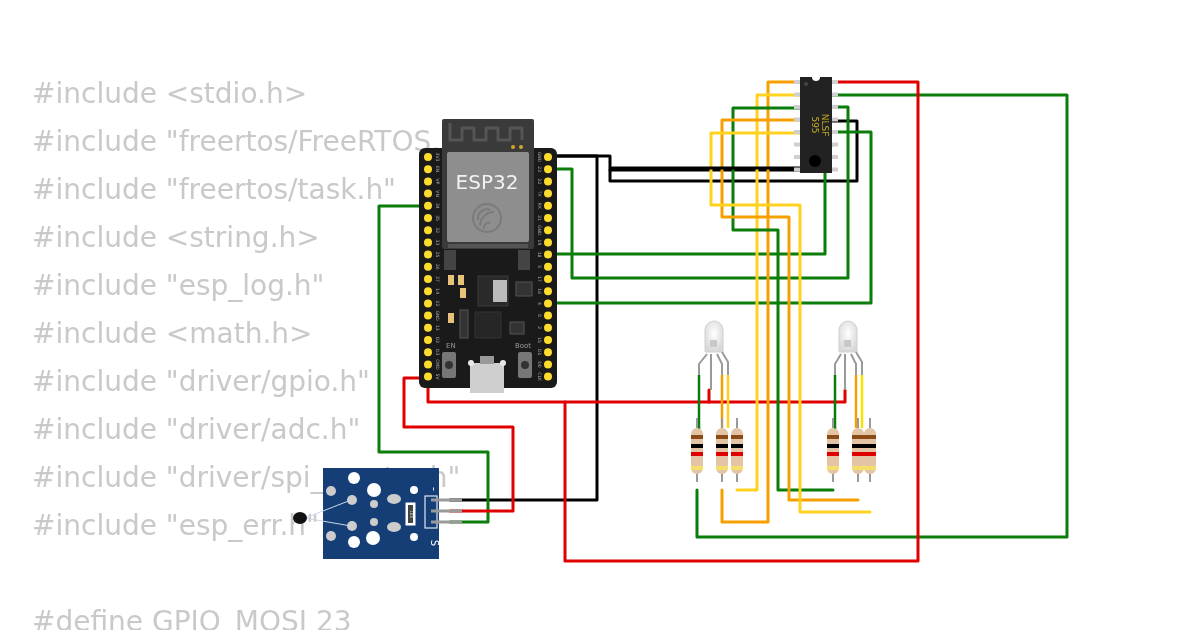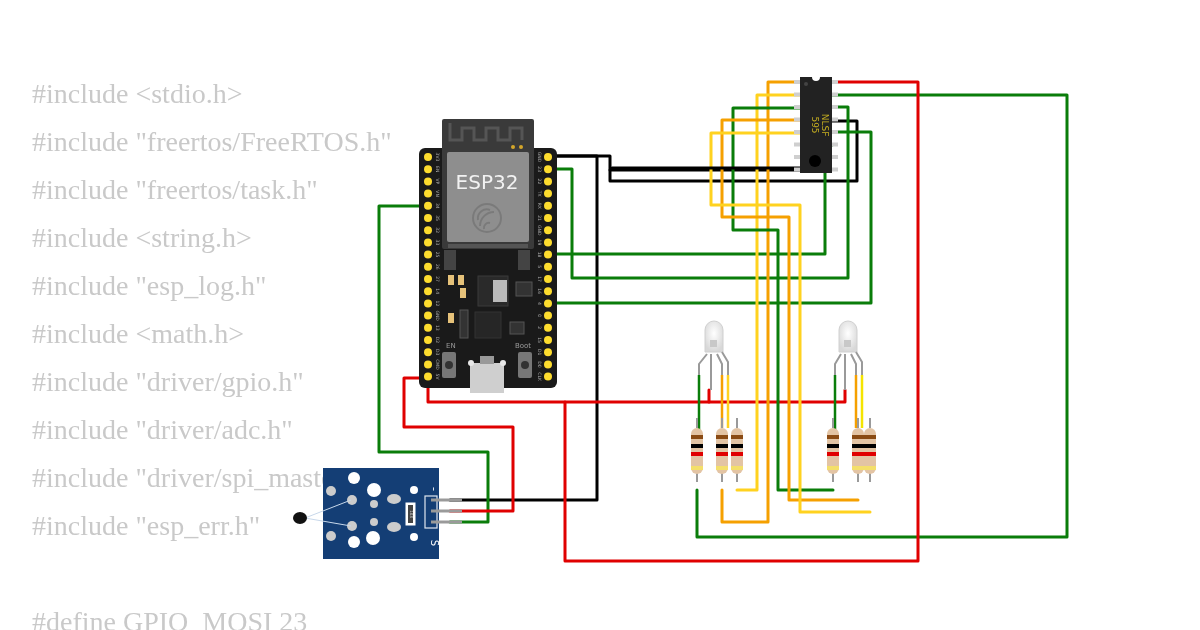--- a/index.html
+++ b/index.html
@@ -1,18 +1,18 @@
 <!DOCTYPE html>
 <html><head>
 <meta charset="utf-8">
 <style>
   html, body { margin:0; padding:0; background:#ffffff; }
   body { width:1200px; height:630px; position:relative; overflow:hidden; font-family:"DejaVu Sans", sans-serif; }
   #code { position:absolute; left:32px; top:0; color:#c9c9c9; font-size:28px; line-height:48px; white-space:pre; z-index:0; }
-  #code .line { position:absolute; left:0; white-space:pre;font-family:Liberation Serif, serif; }
+  #code .line { position:absolute; left:0; white-space:pre; }
   svg#circuit { position:absolute; left:0; top:0; z-index:1; }
   .wire { fill:none; stroke-width:3; stroke-linejoin:round; stroke-linecap:round; }
   .lbl { font-family:"DejaVu Sans", sans-serif; }
 </style>
 </head>
 <body>
 
 <div id="code"><div class="line" style="top: 70px;">#include &lt;stdio.h&gt;</div><div class="line" style="top: 118px;">#include "freertos/FreeRTOS.h"</div><div class="line" style="top: 166px;">#include "freertos/task.h"</div><div class="line" style="top: 214px;">#include &lt;string.h&gt;</div><div class="line" style="top: 262px;">#include "esp_log.h"</div><div class="line" style="top: 310px;">#include &lt;math.h&gt;</div><div class="line" style="top: 358px;">#include "driver/gpio.h"</div><div class="line" style="top: 406px;">#include "driver/adc.h"</div><div class="line" style="top: 454px;">#include "driver/spi_master.h"</div><div class="line" style="top: 502px;">#include "esp_err.h"</div><div class="line" style="top: 598px;">#define GPIO_MOSI 23</div></div>
 
 <svg id="circuit" width="1200" height="630" viewBox="0 0 1200 630">

